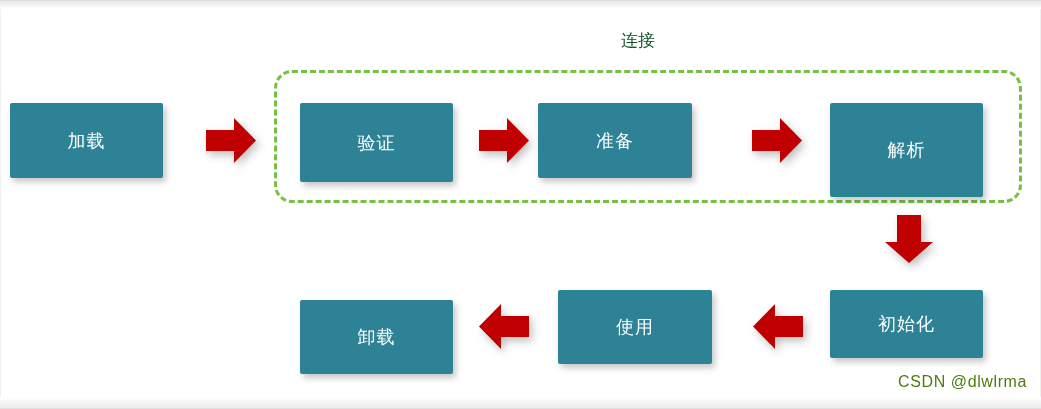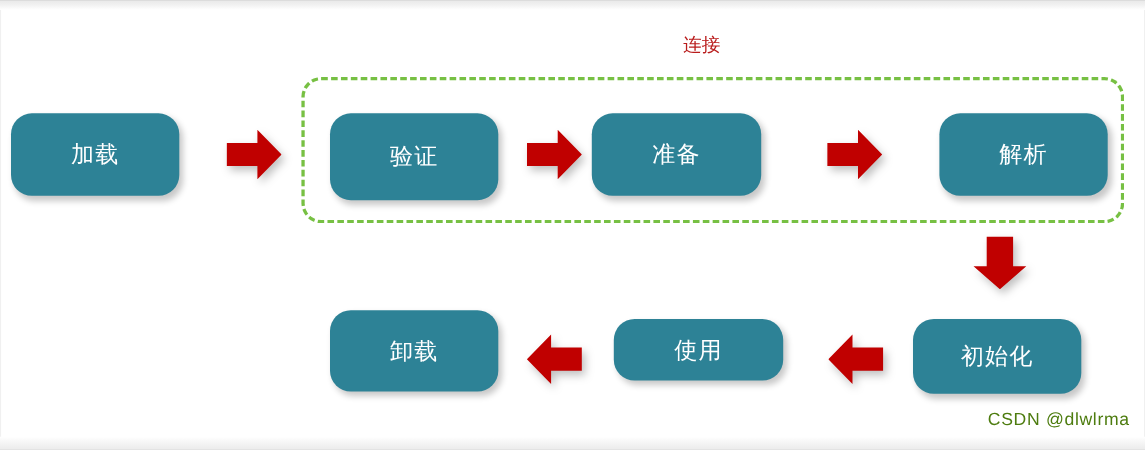--- a/index.html
+++ b/index.html
@@ -50,45 +50,45 @@
     background: #f0f0f0;
     pointer-events: none;
   }
   .edge-rail.left { left: 0; }
   .edge-rail.right { right: 0; }
 
   
   .node {
     position: absolute;
     box-sizing: border-box;
-    border-radius: 19px;
+    border-radius: 2px;
     background: #2d8296;
     color: #ffffff;
     display: flex;
     align-items: center;
     justify-content: center;
-    font-size: 21px;
+    font-size: 18px;
     letter-spacing: 1px;
     line-height: 1;
     box-shadow: 3px 4px 6px rgba(0,0,0,0.22);
     user-select: none;
   }
 
   
   .group-box {
     position: absolute;
     box-sizing: border-box;
     border: 3px dashed #77c043;
     border-radius: 18px;
     background: transparent;
   }
   .group-label {
     position: absolute;
     font-size: 17px;
-    color: #b91c1c;
+    color: #14532d;
     white-space: nowrap;
     line-height: 1;
     user-select: none;
   }
 
   
   .arrow {
     position: absolute;
     filter: drop-shadow(3px 4px 4px rgba(0,0,0,0.25));
   }
@@ -141,49 +141,49 @@
   <div class="node" style="left:538px; top:103px; width:154px; height:75px;">
     <span>准备</span>
   </div>
 
   <div class="arrow" style="left:752px; top:117px; width:50px; height:47px;">
     <svg width="50" height="47" viewBox="0 0 50 47" aria-hidden="true">
       <path d="M0 13 L28 13 L28 1 L50 23.5 L28 46 L28 34 L0 34 Z" fill="#c00000"></path>
     </svg>
   </div>
 
-  <div class="node" style="left:830px; top:103px; width:153px; height:75px;margin-left:24px;">
+  <div class="node" style="left:830px; top:103px; width:153px; height:94px;">
     <span>解析</span>
   </div>
 
   <div class="arrow" style="left:884px; top:215px; width:50px; height:48px;">
     <svg width="50" height="48" viewBox="0 0 50 48" aria-hidden="true">
       <path d="M13 0 L37 0 L37 27 L49 27 L25 48 L1 27 L13 27 Z" fill="#c00000"></path>
     </svg>
   </div>
 
   <div class="node" style="left:830px; top:290px; width:153px; height:68px;">
     <span>初始化</span>
   </div>
 
   <div class="arrow" style="left:753px; top:303px; width:50px; height:47px;">
     <svg width="50" height="47" viewBox="0 0 50 47" aria-hidden="true">
       <path d="M50 13 L22 13 L22 1 L0 23.5 L22 46 L22 34 L50 34 Z" fill="#c00000"></path>
     </svg>
   </div>
 
-  <div class="node" style="left:558px; top:290px; width:154px; height:56px;align-items:center;">
+  <div class="node" style="left:558px; top:290px; width:154px; height:74px;align-items:center;">
     <span>使用</span>
   </div>
 
   <div class="arrow" style="left:479px; top:303px; width:50px; height:47px;">
     <svg width="50" height="47" viewBox="0 0 50 47" aria-hidden="true">
       <path d="M50 13 L22 13 L22 1 L0 23.5 L22 46 L22 34 L50 34 Z" fill="#c00000"></path>
     </svg>
   </div>
 
-  <div class="node" style="left:300px; top:282px; width:153px; height:74px;">
+  <div class="node" style="left:300px; top:300px; width:153px; height:74px;">
     <span>卸载</span>
   </div>
 
   <div class="watermark" style="right:14px; bottom:18px;">CSDN @dlwlrma</div>
 
 </div>
 
 </body></html>

